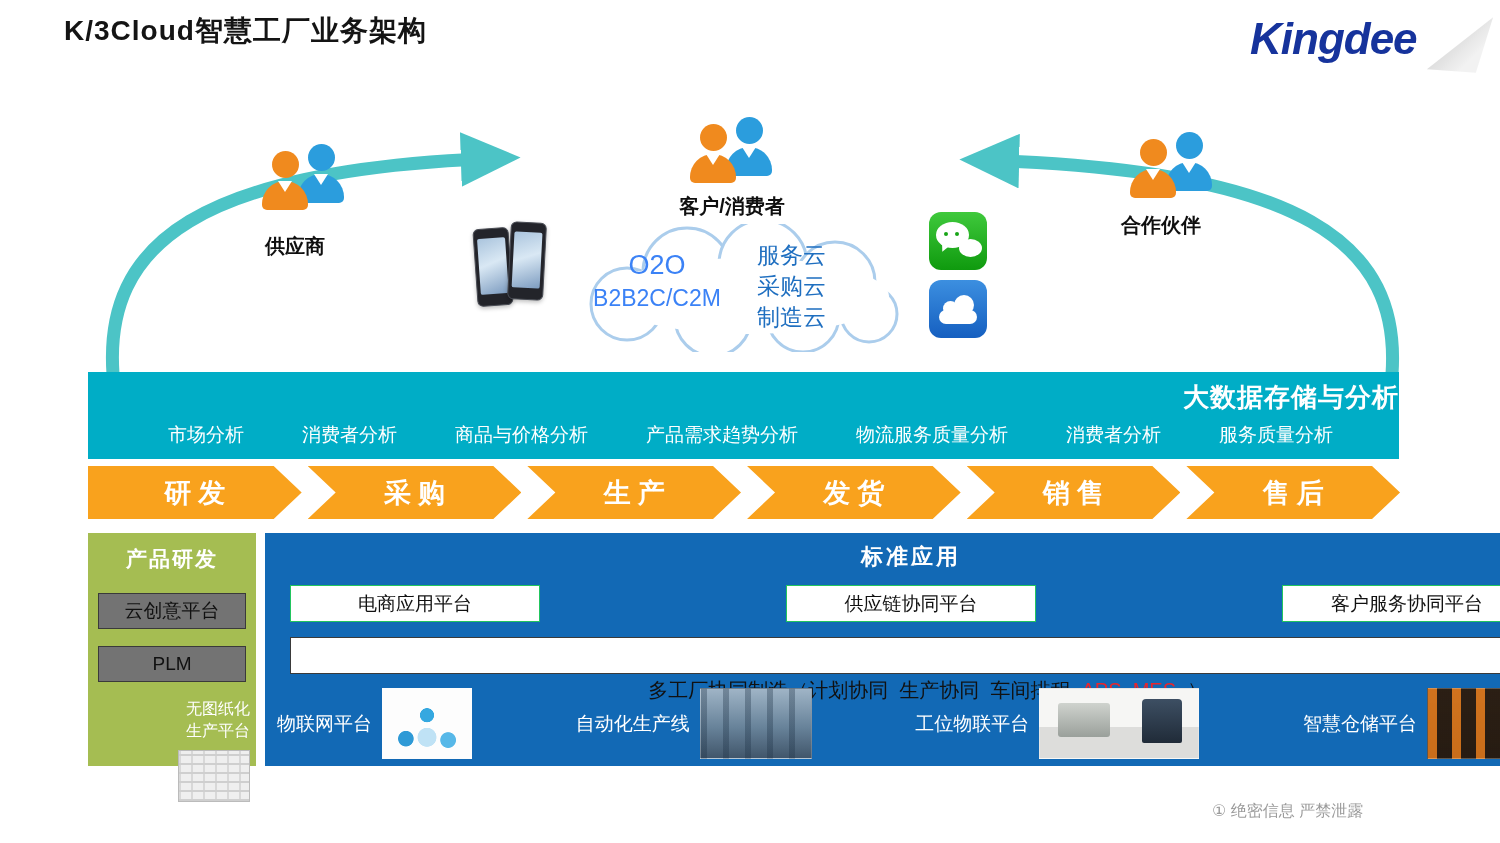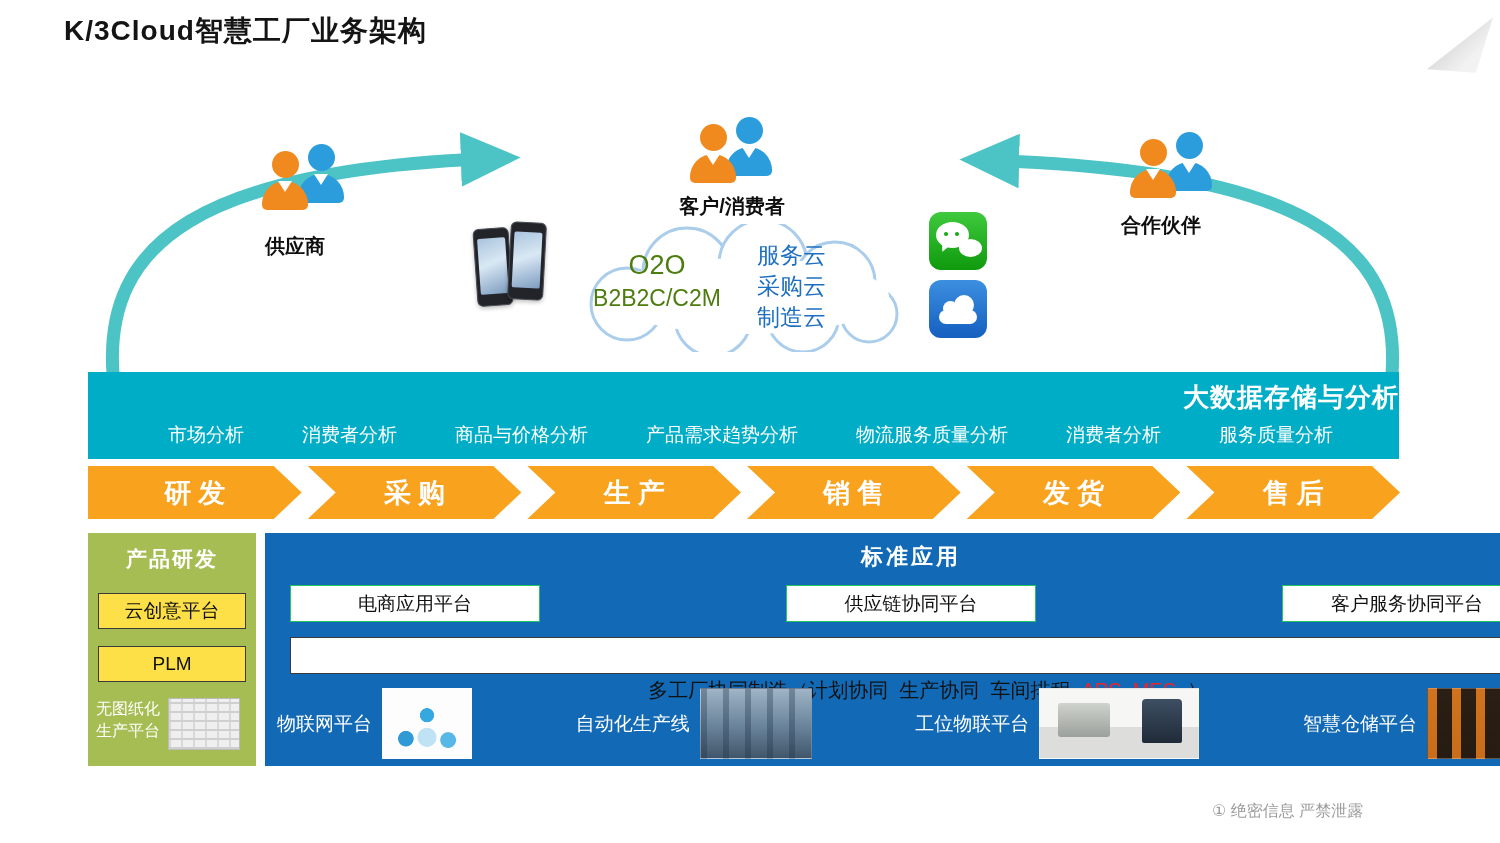--- a/index.html
+++ b/index.html
@@ -33,21 +33,21 @@
   
   .phones { position:absolute; left:473px; top:220px; width:86px; height:96px; }
   .phone { position:absolute; width:36px; height:78px; background:#23242a; border-radius:6px; border:1px solid #4a4d55; box-shadow:0 2px 4px rgba(0,0,0,.25); }
   .phone .screen { position:absolute; left:3px; right:3px; top:9px; bottom:11px; border-radius:2px;
     background:linear-gradient(160deg,#aac4dd 0%,#d9e8f4 45%,#7d9cc0 100%); }
   .phone.p1 { left:2px; top:8px; transform:rotate(-4deg); }
   .phone.p2 { left:36px; top:2px; transform:rotate(3deg); }
 
   
   .cloud-wrap { position:absolute; left:575px; top:224px; width:335px; height:128px; }
-  .cloud-text-left { position:absolute; left:592px; top:250px; width:130px; text-align:center; color:#4d7c0f; }
+  .cloud-text-left { position:absolute; left:592px; top:250px; width:130px; text-align:center; color:#3b82f6; }
   .cloud-text-left .l1 { font-size:27px; }
   .cloud-text-left .l2 { font-size:23px; margin-top:4px; }
   .cloud-text-right { position:absolute; left:757px; top:240px; color:#1f6fc0; font-size:23px; line-height:31px; }
 
   
   .wechat { position:absolute; left:929px; top:212px; width:58px; height:58px; border-radius:12px;
     background:linear-gradient(180deg,#3fc93c 0%,#0f9a0e 100%); }
   .wx-b1 { position:absolute; left:7px; top:10px; width:33px; height:26px; background:#fff; border-radius:50%; }
   .wx-b1::after { content:""; position:absolute; left:4px; bottom:-4px; width:0; height:0;
     border-left:4px solid transparent; border-right:4px solid transparent; border-top:8px solid #fff; transform:rotate(25deg); }
@@ -68,24 +68,24 @@
   
   .process { position:absolute; left:88px; top:466px; width:1312px; height:53px; display:flex; gap:6px; }
   .chev { flex:1; background:#f9a21d; color:#fff; font-weight:bold; font-size:27px; letter-spacing:7px;
     display:flex; align-items:center; justify-content:center; text-indent:7px;
     clip-path:polygon(0 0, calc(100% - 28px) 0, 100% 50%, calc(100% - 28px) 100%, 0 100%, 28px 50%); }
   .chev.first { clip-path:polygon(0 0, calc(100% - 28px) 0, 100% 50%, calc(100% - 28px) 100%, 0 100%); }
 
   
   .green-panel { position:absolute; left:88px; top:533px; width:168px; height:233px; background:#a5bd52; }
   .green-panel .gp-title { text-align:center; color:#fff; font-size:21px; font-weight:bold; margin-top:12px; letter-spacing:2px; }
-  .gbox { background:#fde047; border:1px solid #3a3a3a; margin:0 10px; height:36px; line-height:34px; text-align:center; font-size:19px; color:#111; }
+  .gbox { background:#737373; border:1px solid #3a3a3a; margin:0 10px; height:36px; line-height:34px; text-align:center; font-size:19px; color:#111; }
   .gbox.b1 { margin-top:20px; }
   .gbox.b2 { margin-top:17px; }
-  .nodraw { display:flex; align-items:flex-start; margin:16px 6px 0 8px; gap:8px; }
+  .nodraw { display:flex; align-items:flex-end; margin:16px 6px 0 8px; gap:8px;flex-direction:column; }
   .nodraw .nd-label { color:#fff; font-size:16px; line-height:22px; }
   .nd-img { width:72px; height:52px; background:
       repeating-linear-gradient(0deg,#cfcfcf 0 2px,transparent 2px 9px),
       repeating-linear-gradient(90deg,#d8d8d8 0 2px,transparent 2px 12px),
       #efefef; border:1px solid #bbb; }
 
   
   .blue-panel { position:absolute; left:265px; top:533px; width:1292px; height:233px; background:#1269b5; }
   .blue-panel .bp-title { text-align:center; color:#fff; font-size:22px; font-weight:bold; margin-top:9px; letter-spacing:3px; }
   .bp-row1 { display:flex; justify-content:space-between; padding:0 25px; margin-top:13px; }
@@ -118,20 +118,21 @@
 
   
   .footer-note { position:absolute; left:1212px; top:801px; font-size:16px; color:#9b9b9b; }
 </style>
 </head>
 <body>
 
 <div class="stage">
 
   <div class="page-title">K/3Cloud智慧工厂业务架构</div>
+  <div class="kingdee">Kingdee</div>
   <div class="page-fold"></div>
 
   <svg class="arcs" viewBox="0 0 1500 420">
     <defs>
       <marker id="ah" markerWidth="4.6" markerHeight="4.2" refX="3.4" refY="2.1" orient="auto">
         <path d="M0,0 L4.6,2.1 L0,4.2 Z" fill="#4cc4c6"></path>
       </marker>
     </defs>
     <path d="M113,374 C104,245 195,168 505,158" stroke="#4cc4c6" stroke-width="13" fill="none" marker-end="url(#ah)"></path>
     <path d="M1392,374 C1401,245 1306,168 975,160" stroke="#4cc4c6" stroke-width="13" fill="none" marker-end="url(#ah)"></path>
@@ -226,22 +227,22 @@
       <span>物流服务质量分析</span>
       <span>消费者分析</span>
       <span>服务质量分析</span>
     </div>
   </div>
 
   <div class="process">
     <div class="chev first">研发</div>
     <div class="chev">采购</div>
     <div class="chev">生产</div>
+    <div class="chev">发货</div>
     <div class="chev">销售</div>
-    <div class="chev">发货</div>
     <div class="chev">售后</div>
   </div>
 
   <div class="green-panel">
     <div class="gp-title">产品研发</div>
     <div class="gbox b1">云创意平台</div>
     <div class="gbox b2">PLM</div>
     <div class="nodraw">
       <div class="nd-label">
         <div>无图纸化</div>

